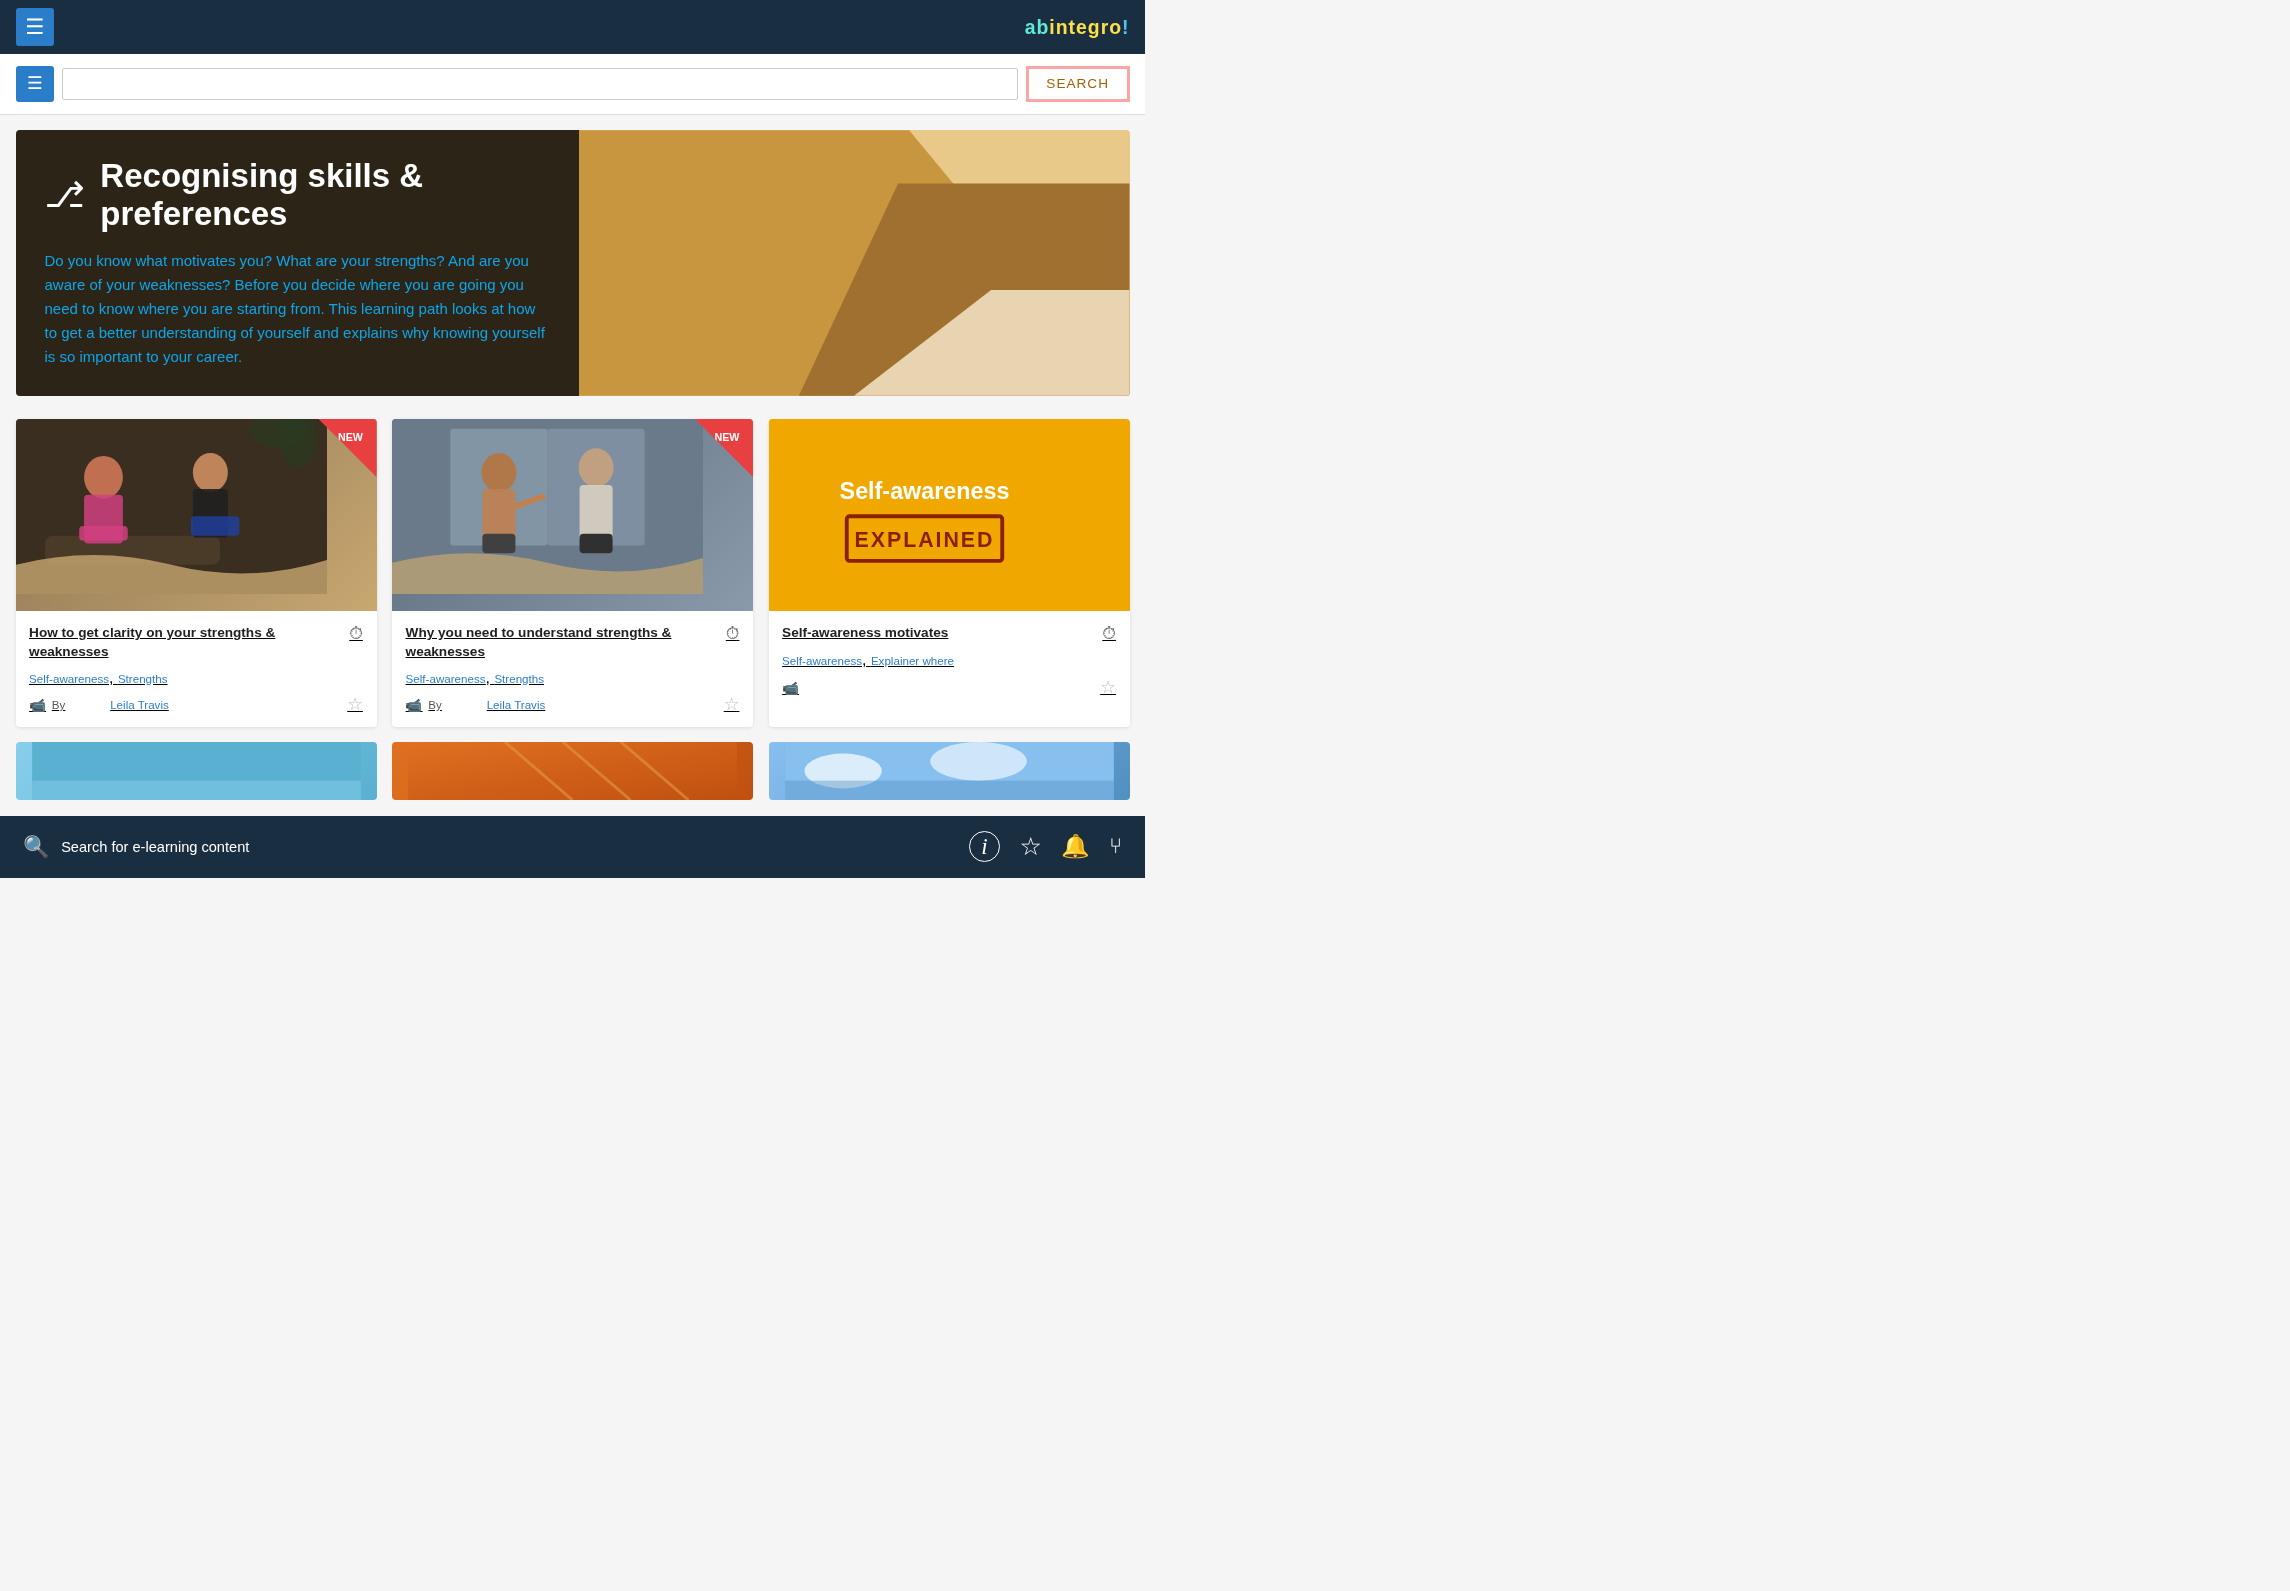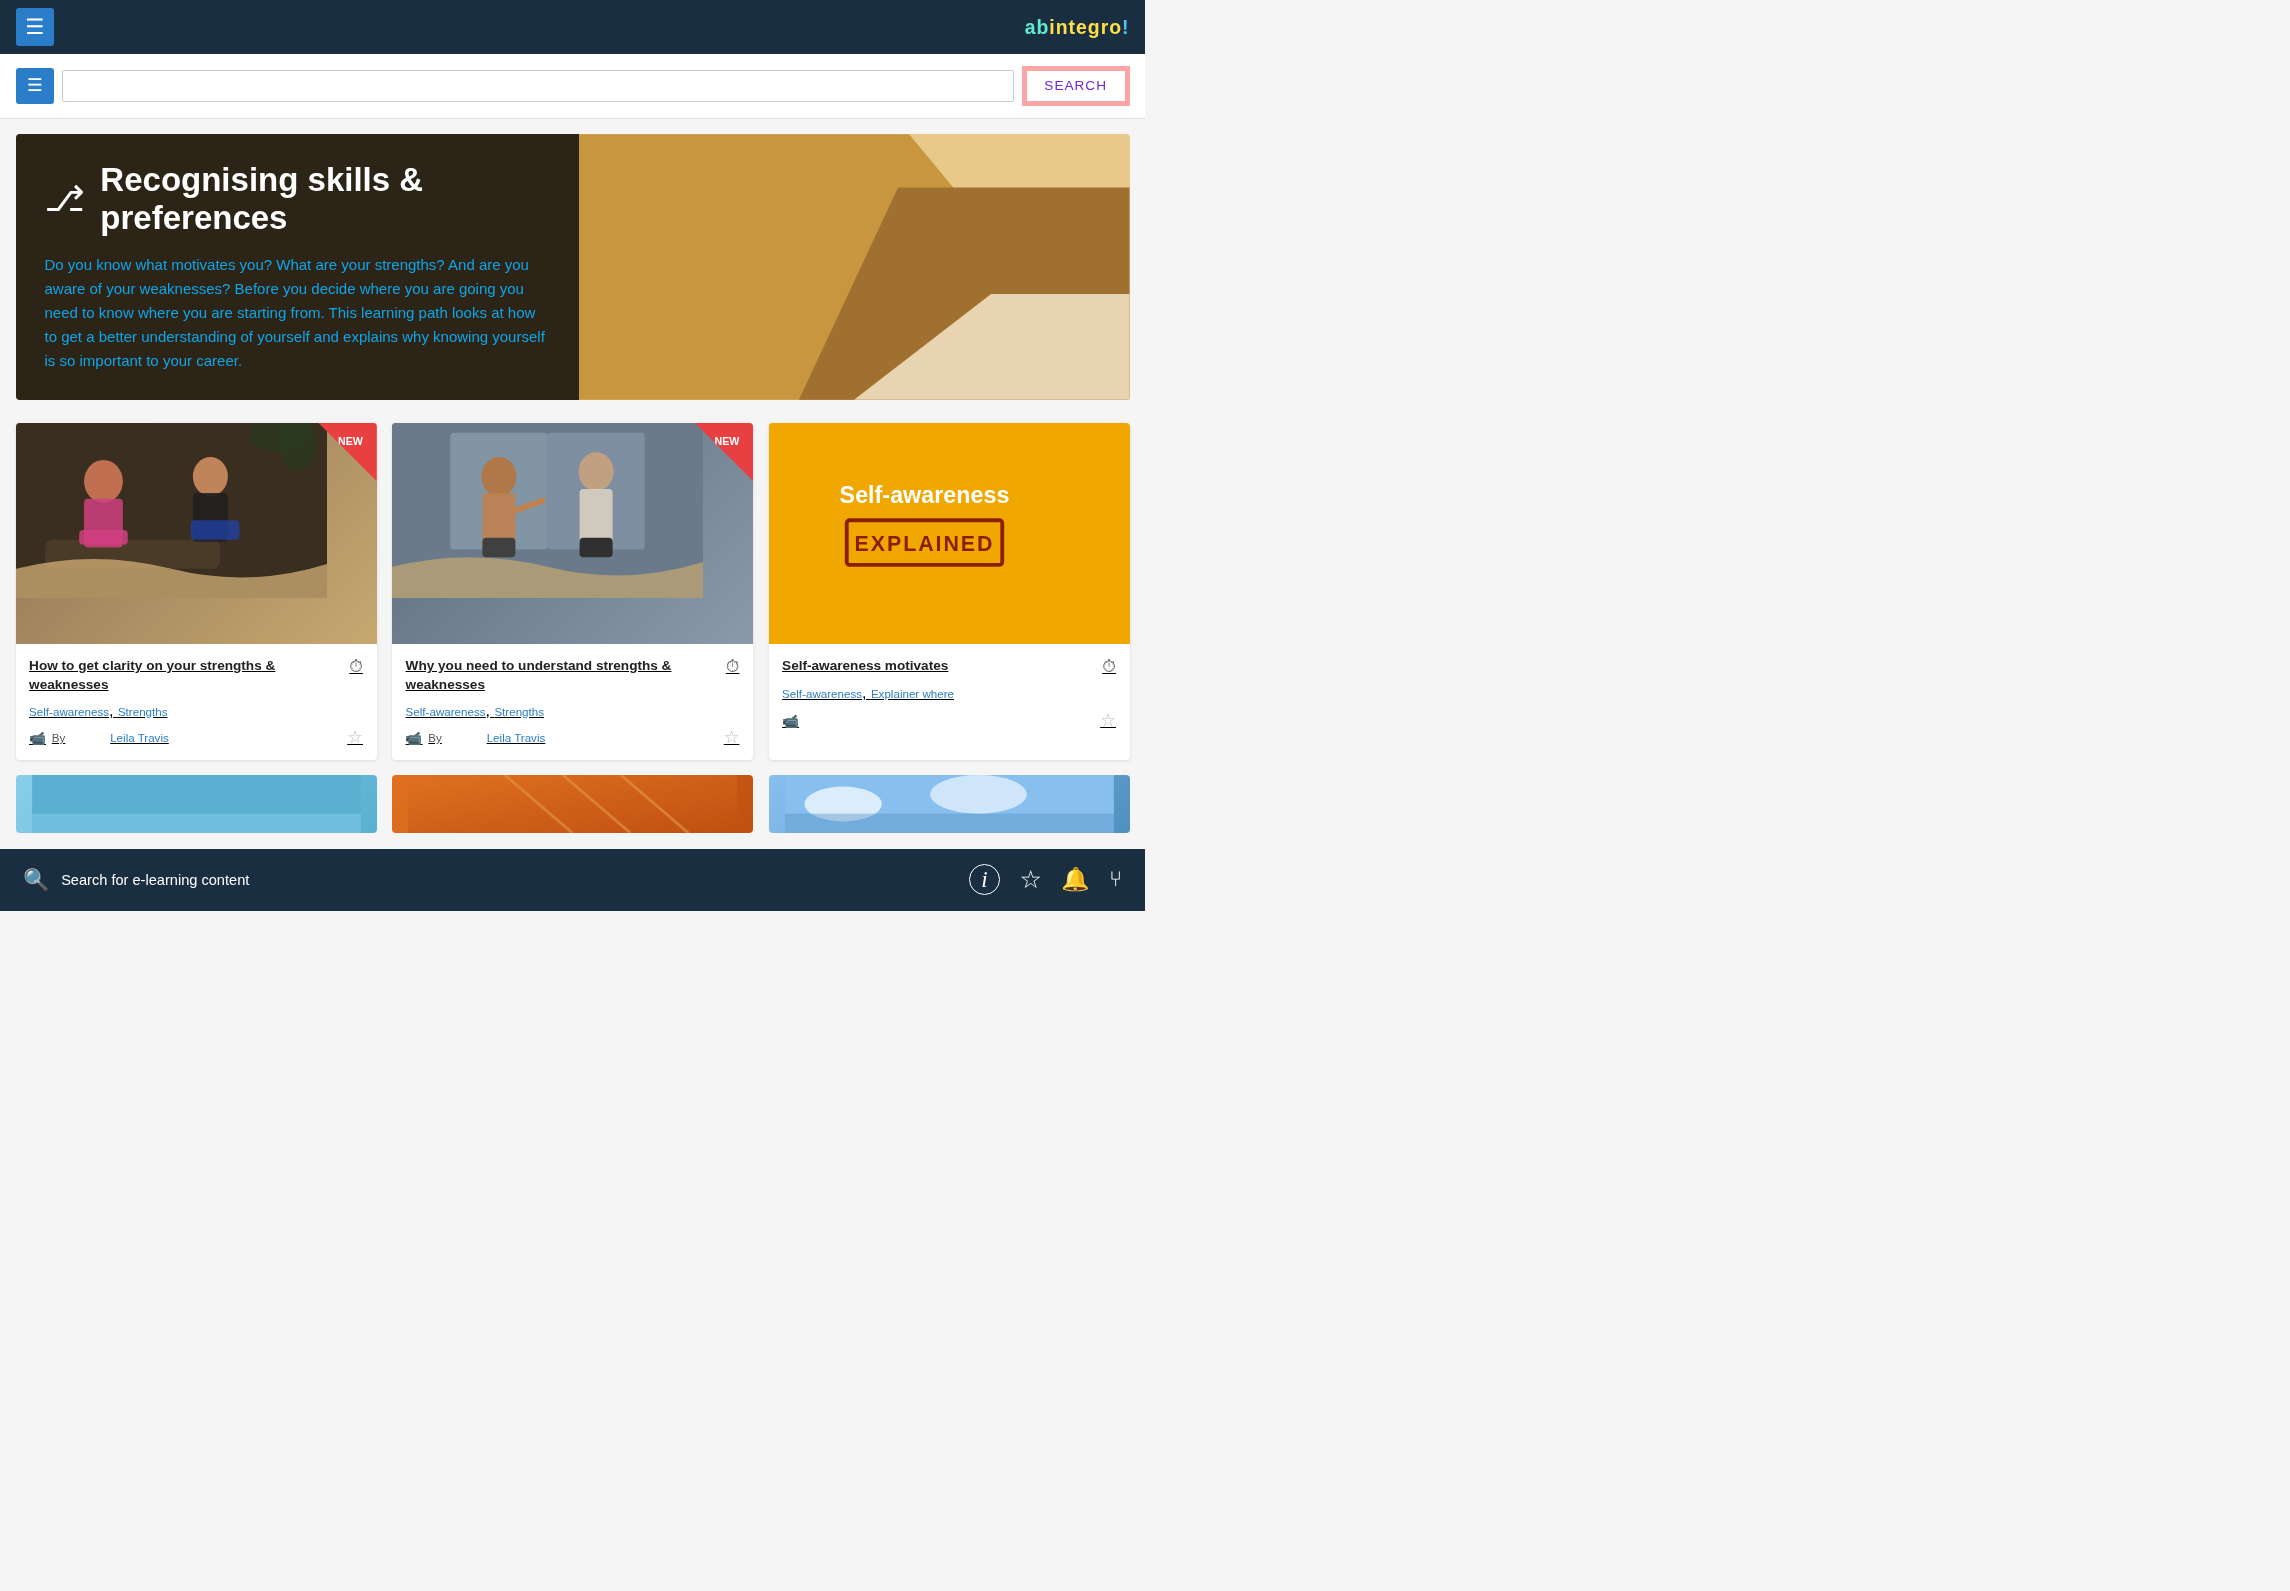--- a/index.html
+++ b/index.html
@@ -52,25 +52,25 @@
     .search-input {
       flex: 1;
       border: 1px solid #ccc;
       padding: 7.8px 11.6px;
       font-size: 13.6px;
       border-radius: 1.9px;
       outline: none;
     }
     .search-button {
       background: white;
-      border: 5px solid #fca5a5;
+      border: 3px solid #fca5a5;
       padding: 7.8px 17.5px;
       font-size: 13.6px;
       cursor: pointer;
-      color: #6d28d9;
+      color: #a16207;
       letter-spacing: 1px;
     }
 
     
     .hero-banner {
       background: #e8c98a;
       margin: 15.5px;
       border-radius: 3.9px;
       position: relative;
       overflow: hidden;
@@ -145,21 +145,21 @@
 
     .card {
       background: white;
       border-radius: 3.9px;
       overflow: hidden;
       box-shadow: 0 1px 3.9px rgba(0,0,0,0.1);
       cursor: pointer;
     }
     .card-thumb {
       position: relative;
-      height: 221px;
+      height: 192px;
       overflow: hidden;
     }
     
     .thumb-1 {
       background: linear-gradient(135deg, #8b7355 0%, #c8a870 100%);
       display: flex;
       align-items: flex-end;
       justify-content: center;
     }
     

